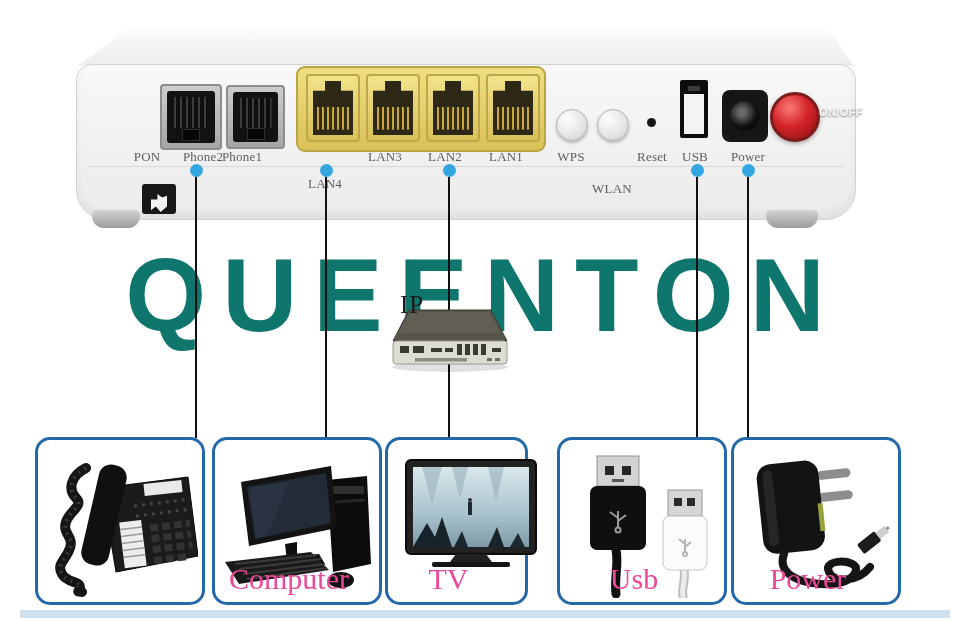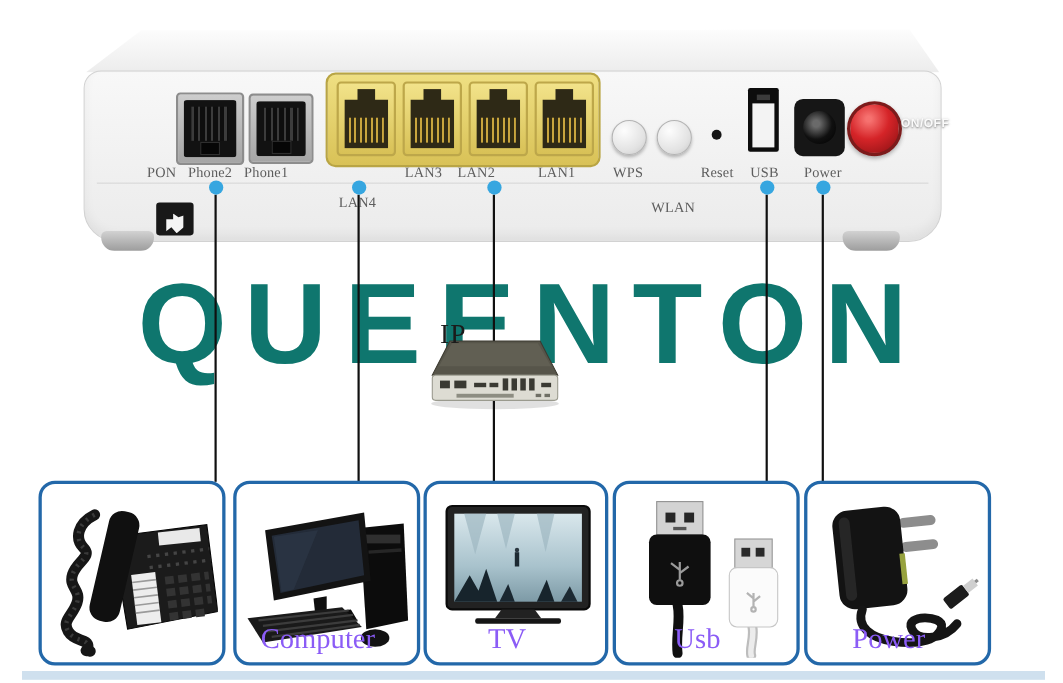--- a/index.html
+++ b/index.html
@@ -80,21 +80,21 @@
   
   .stb{position:absolute;left:383px;top:303px;width:134px;height:72px;z-index:5;}
   .stb-label{position:absolute;left:400px;top:291px;z-index:6;
     font-family:"Liberation Serif",serif;font-size:25px;color:#1b1b1b;letter-spacing:1px;}
 
   
   .device-box{position:absolute;top:437px;height:168px;background:#ffffff;
     border:3px solid #2368a9;border-radius:15px;z-index:5;box-sizing:border-box;}
   .device-art{position:absolute;left:4px;top:4px;width:156px;height:154px;}
   .device-label{position:absolute;left:0;right:16px;bottom:6px;text-align:center;z-index:6;
-    font-family:"Liberation Serif",serif;font-size:26px;color:#8b5cf6;}
+    font-family:"Liberation Serif",serif;font-size:30px;color:#ec4899;}
 
   .bottom-strip{position:absolute;left:20px;top:610px;width:930px;height:8px;
     background:#cfe0ee;z-index:1;}
 </style>
 </head>
 <body>
 
 <div id="canvas">
 
   <div class="watermark">QUEENTON</div>
@@ -119,25 +119,25 @@
 
     <div class="round-btn" style="left:556px;top:109px;"></div>
     <div class="round-btn" style="left:597px;top:109px;"></div>
     <div class="reset-hole" style="left:647px;top:118px;"></div>
     <div class="usb-port"></div>
     <div class="power-jack"></div>
     <div class="onoff-btn"></div>
     <div class="onoff-label">ON/OFF</div>
 
     <div class="port-label" style="left:147px;">PON</div>
-    <div class="port-label" style="left:191px;">Phone2</div>
+    <div class="port-label" style="left:203px;">Phone2</div>
     <div class="port-label" style="left:242px;">Phone1</div>
     <div class="port-label" style="left:325px;margin-top:27px;">LAN4</div>
     <div class="port-label" style="left:385px;">LAN3</div>
-    <div class="port-label" style="left:433px;">LAN2</div>
+    <div class="port-label" style="left:445px;">LAN2</div>
     <div class="port-label" style="left:506px;">LAN1</div>
     <div class="port-label" style="left:571px;">WPS</div>
     <div class="port-label" style="left:612px;margin-top:32px;">WLAN</div>
     <div class="port-label" style="left:652px;">Reset</div>
     <div class="port-label" style="left:695px;">USB</div>
     <div class="port-label" style="left:748px;">Power</div>
   </div>
 
   <div class="callout-line" style="left:195px;"></div>
   <div class="callout-line" style="left:325px;"></div>
@@ -211,21 +211,21 @@
         <line x1="16" y1="120" x2="98" y2="111"></line>
           <line x1="20" y1="125" x2="102" y2="115"></line>
         <line x1="24" y1="130" x2="106" y2="120"></line>
           <line x1="28" y1="135" x2="108" y2="124"></line>
       </g>
       <ellipse cx="122" cy="136" rx="13" ry="8" fill="#121212"></ellipse>
     </svg>
     <div class="device-label">Computer</div>
   </div>
 
-  <div class="device-box" style="left:385px;width:168px;">
+  <div class="device-box" style="left:385px;width:143px;">
     <svg class="device-art" viewBox="0 0 156 154">
       <defs>
         <linearGradient id="tvsky" x1="0" y1="0" x2="0" y2="1">
           <stop offset="0" stop-color="#d9e7ec"></stop>
             <stop offset="0.6" stop-color="#a8c2cc"></stop>
             <stop offset="1" stop-color="#7d9aa6"></stop>
         </linearGradient>
       </defs>
       <rect x="14" y="16" width="130" height="94" rx="5" fill="#222" stroke="#0a0a0a" stroke-width="2"></rect>
       <rect x="21" y="23" width="116" height="80" fill="url(#tvsky)"></rect>

